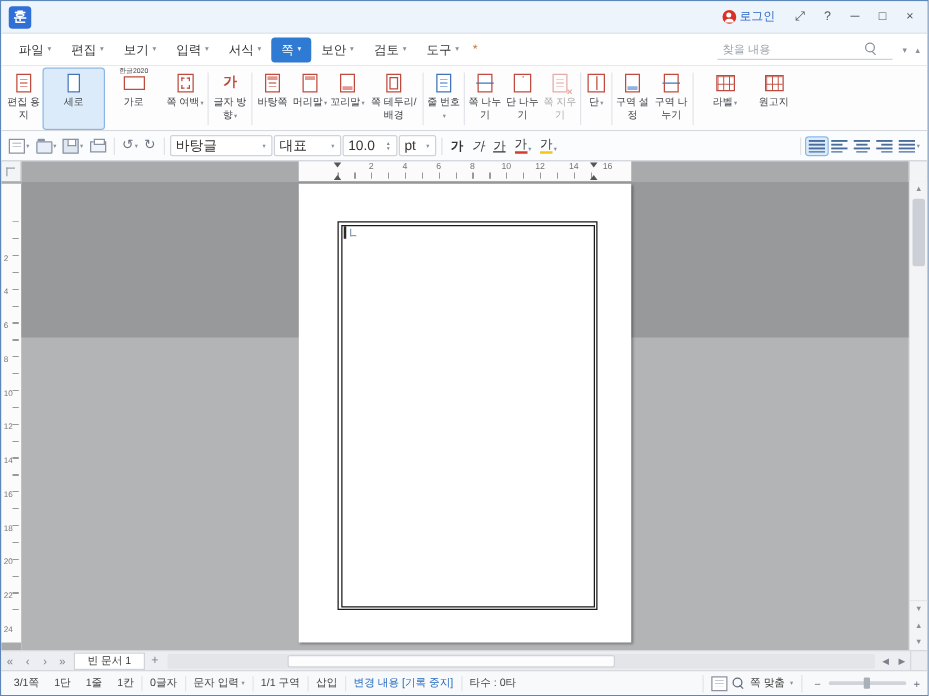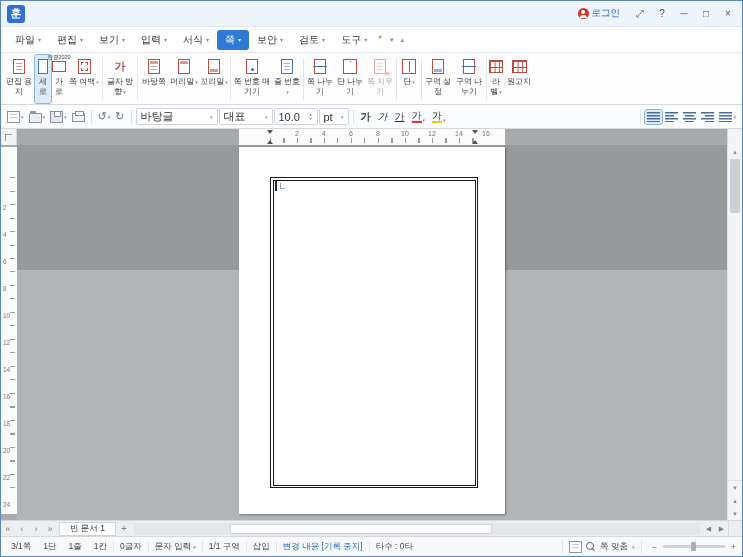--- a/index.html
+++ b/index.html
@@ -71,21 +71,21 @@
   .breakline::after { content:''; position:absolute; left:-2px; right:-2px; top:6px; height:1px; background:#3f74bd; }
   .twocol { width:14px; height:15px; }
   .twocol::after { content:''; position:absolute; top:1px; bottom:1px; left:6px; width:1px; background:#bf4b3e; }
   .threecol { width:16px; height:15px;
     background-image:linear-gradient(90deg,transparent 4px,#bf4b3e 4px 5px,transparent 5px 9px,#bf4b3e 9px 10px,transparent 10px); }
   .sh-grid { width:15px; height:13px;
     background-image:linear-gradient(90deg,#bf4b3e 1px,transparent 1px),linear-gradient(180deg,#bf4b3e 1px,transparent 1px);
     background-size:4.6px 6px; }
   .xmark { position:absolute; right:4px; bottom:-2px; color:#c0392b; font-size:8px; font-weight:bold; line-height:8px; }
   .hbadge { position:absolute; top:-1px; left:-6px; right:-6px; text-align:center; font-size:5.5px; color:#444; line-height:6px; white-space:nowrap; }
-  .w22{width:22px}.w26{width:16px}.w30{width:30px}.w32{width:32px}.w34{width:34px}
+  .w22{width:22px}.w26{width:48px}.w30{width:30px}.w32{width:32px}.w34{width:34px}
   .w40{width:40px}.w44{width:44px}.w46{width:46px}
 
   
   .fmtbar { flex:0 0 24px; background:#fbfcfd; border-bottom:1px solid #d5d8dc;
             display:flex; align-items:center; padding:0 4px; gap:1px; font-size:9px; color:#444; }
   .fbtn { display:flex; align-items:center; gap:1px; padding:2px; border-radius:2px; }
   .fi { width:13px; height:12px; position:relative; display:inline-block; }
   .fi-doc { border:1px solid #8a93a3; background:#fff; }
   .fi-doc::after { content:''; position:absolute; left:2px; top:2px; right:2px; height:5px;
                    background:repeating-linear-gradient(180deg,#c3cad4 0 1px,transparent 1px 2.5px); }
@@ -232,20 +232,24 @@
       </div>
     <div class="mitem">
         <span>검토</span>
         <span class="mcaret">▾</span>
       </div>
     <div class="mitem">
         <span>도구</span>
         <span class="mcaret">▾</span>
       </div>
     <span class="menu-extra">*</span>
+    <div class="msearch">
+      <input placeholder="찾을 내용" style="">
+      <span class="mag"></span>
+    </div>
     <div class="mtools">
       <span>▾</span>
       <span>▴</span>
     </div>
   </div>
 
   <div class="ribbon">
     <div class="rbtn w32">
       <div class="rico">
           <span class="shape sh-doc lines"></span>
@@ -290,27 +294,27 @@
           <span class="shape sh-doc topbar"></span>
         </div>
       <div class="rlabel"><span>머리말</span><span class="rcaret">▾</span></div>
     </div>
     <div class="rbtn w30">
       <div class="rico">
           <span class="shape sh-doc botbar"></span>
         </div>
       <div class="rlabel"><span>꼬리말</span><span class="rcaret">▾</span></div>
     </div>
-    <div class="rsep"></div>
-    <div class="rbtn w40">
-      <div class="rico">
-          <span class="shape sh-doc numdot"></span>
-        </div>
-      <div class="rlabel"><span>쪽 번호 매기기</span></div>
-    </div>
+    <div class="rbtn w44">
+      <div class="rico">
+          <span class="shape sh-doc dbl"></span>
+        </div>
+      <div class="rlabel"><span>쪽 테두리/배경</span></div>
+    </div>
+    <div class="rsep"></div>
     <div class="rbtn w30">
       <div class="rico">
           <span class="shape sh-doc bluelines"></span>
         </div>
       <div class="rlabel"><span>줄 번호</span><span class="rcaret">▾</span></div>
     </div>
     <div class="rsep"></div>
     <div class="rbtn w30">
       <div class="rico">
           <span class="shape sh-doc breakline"></span>

